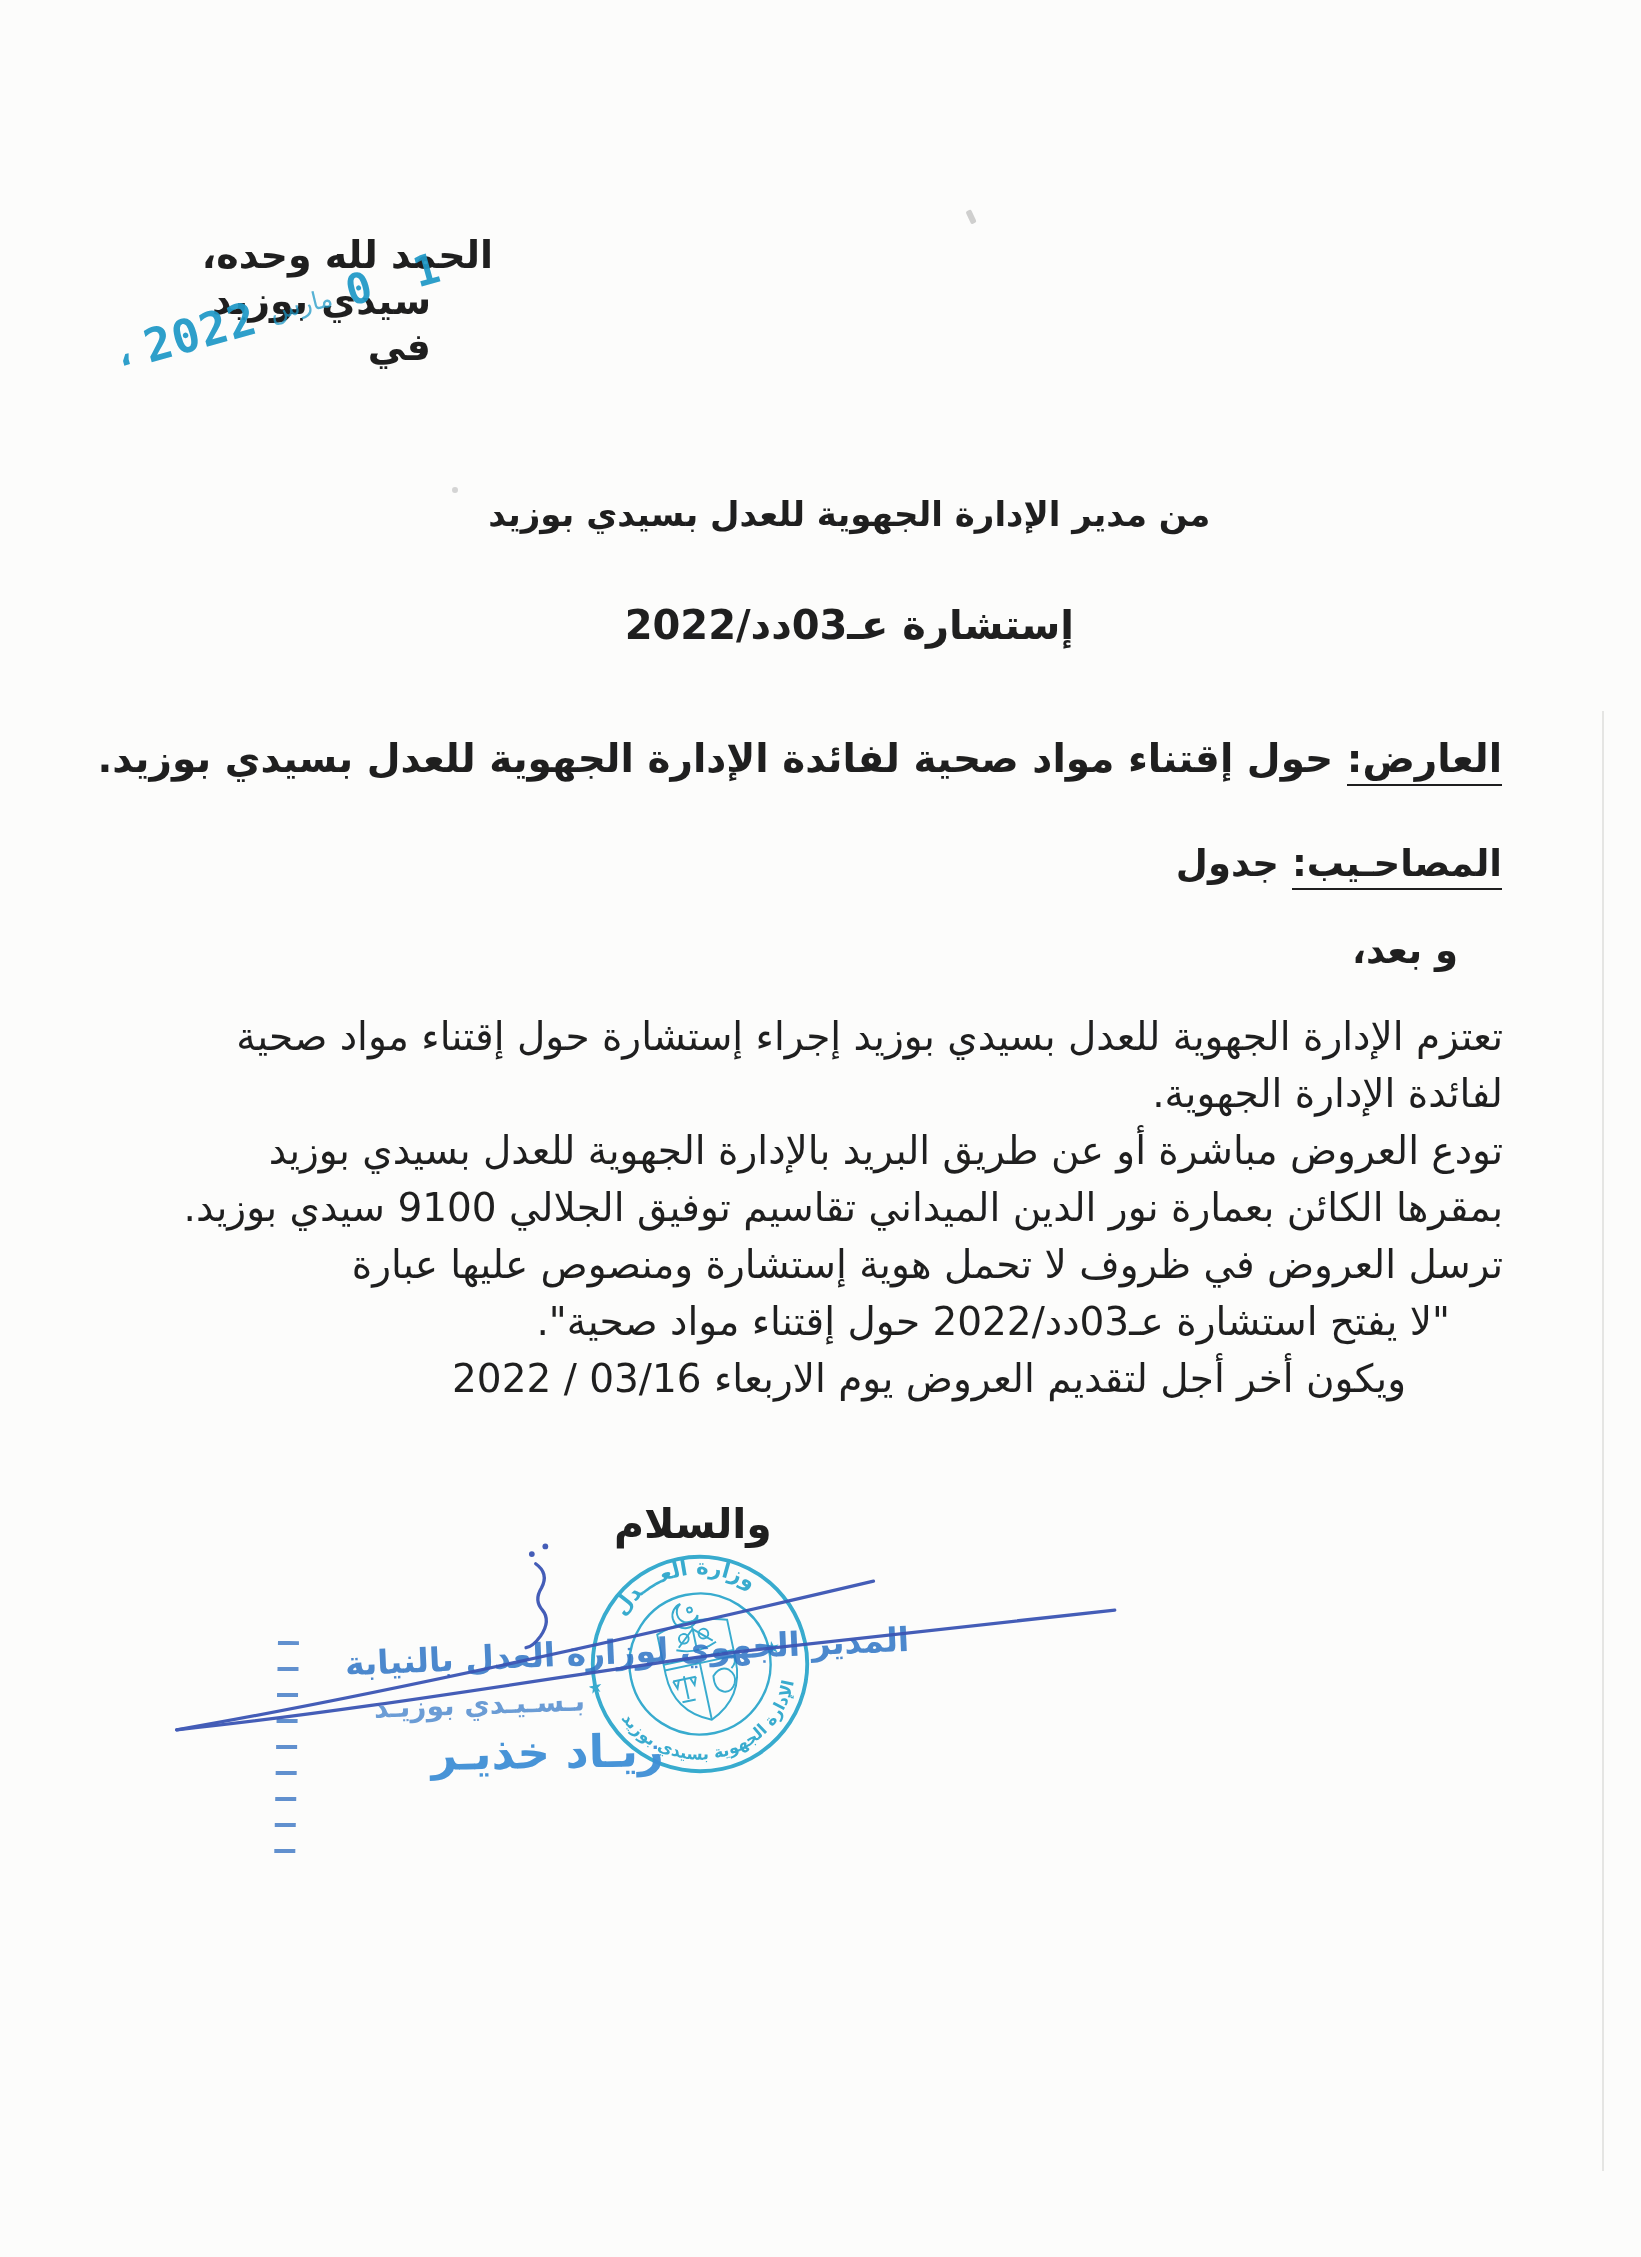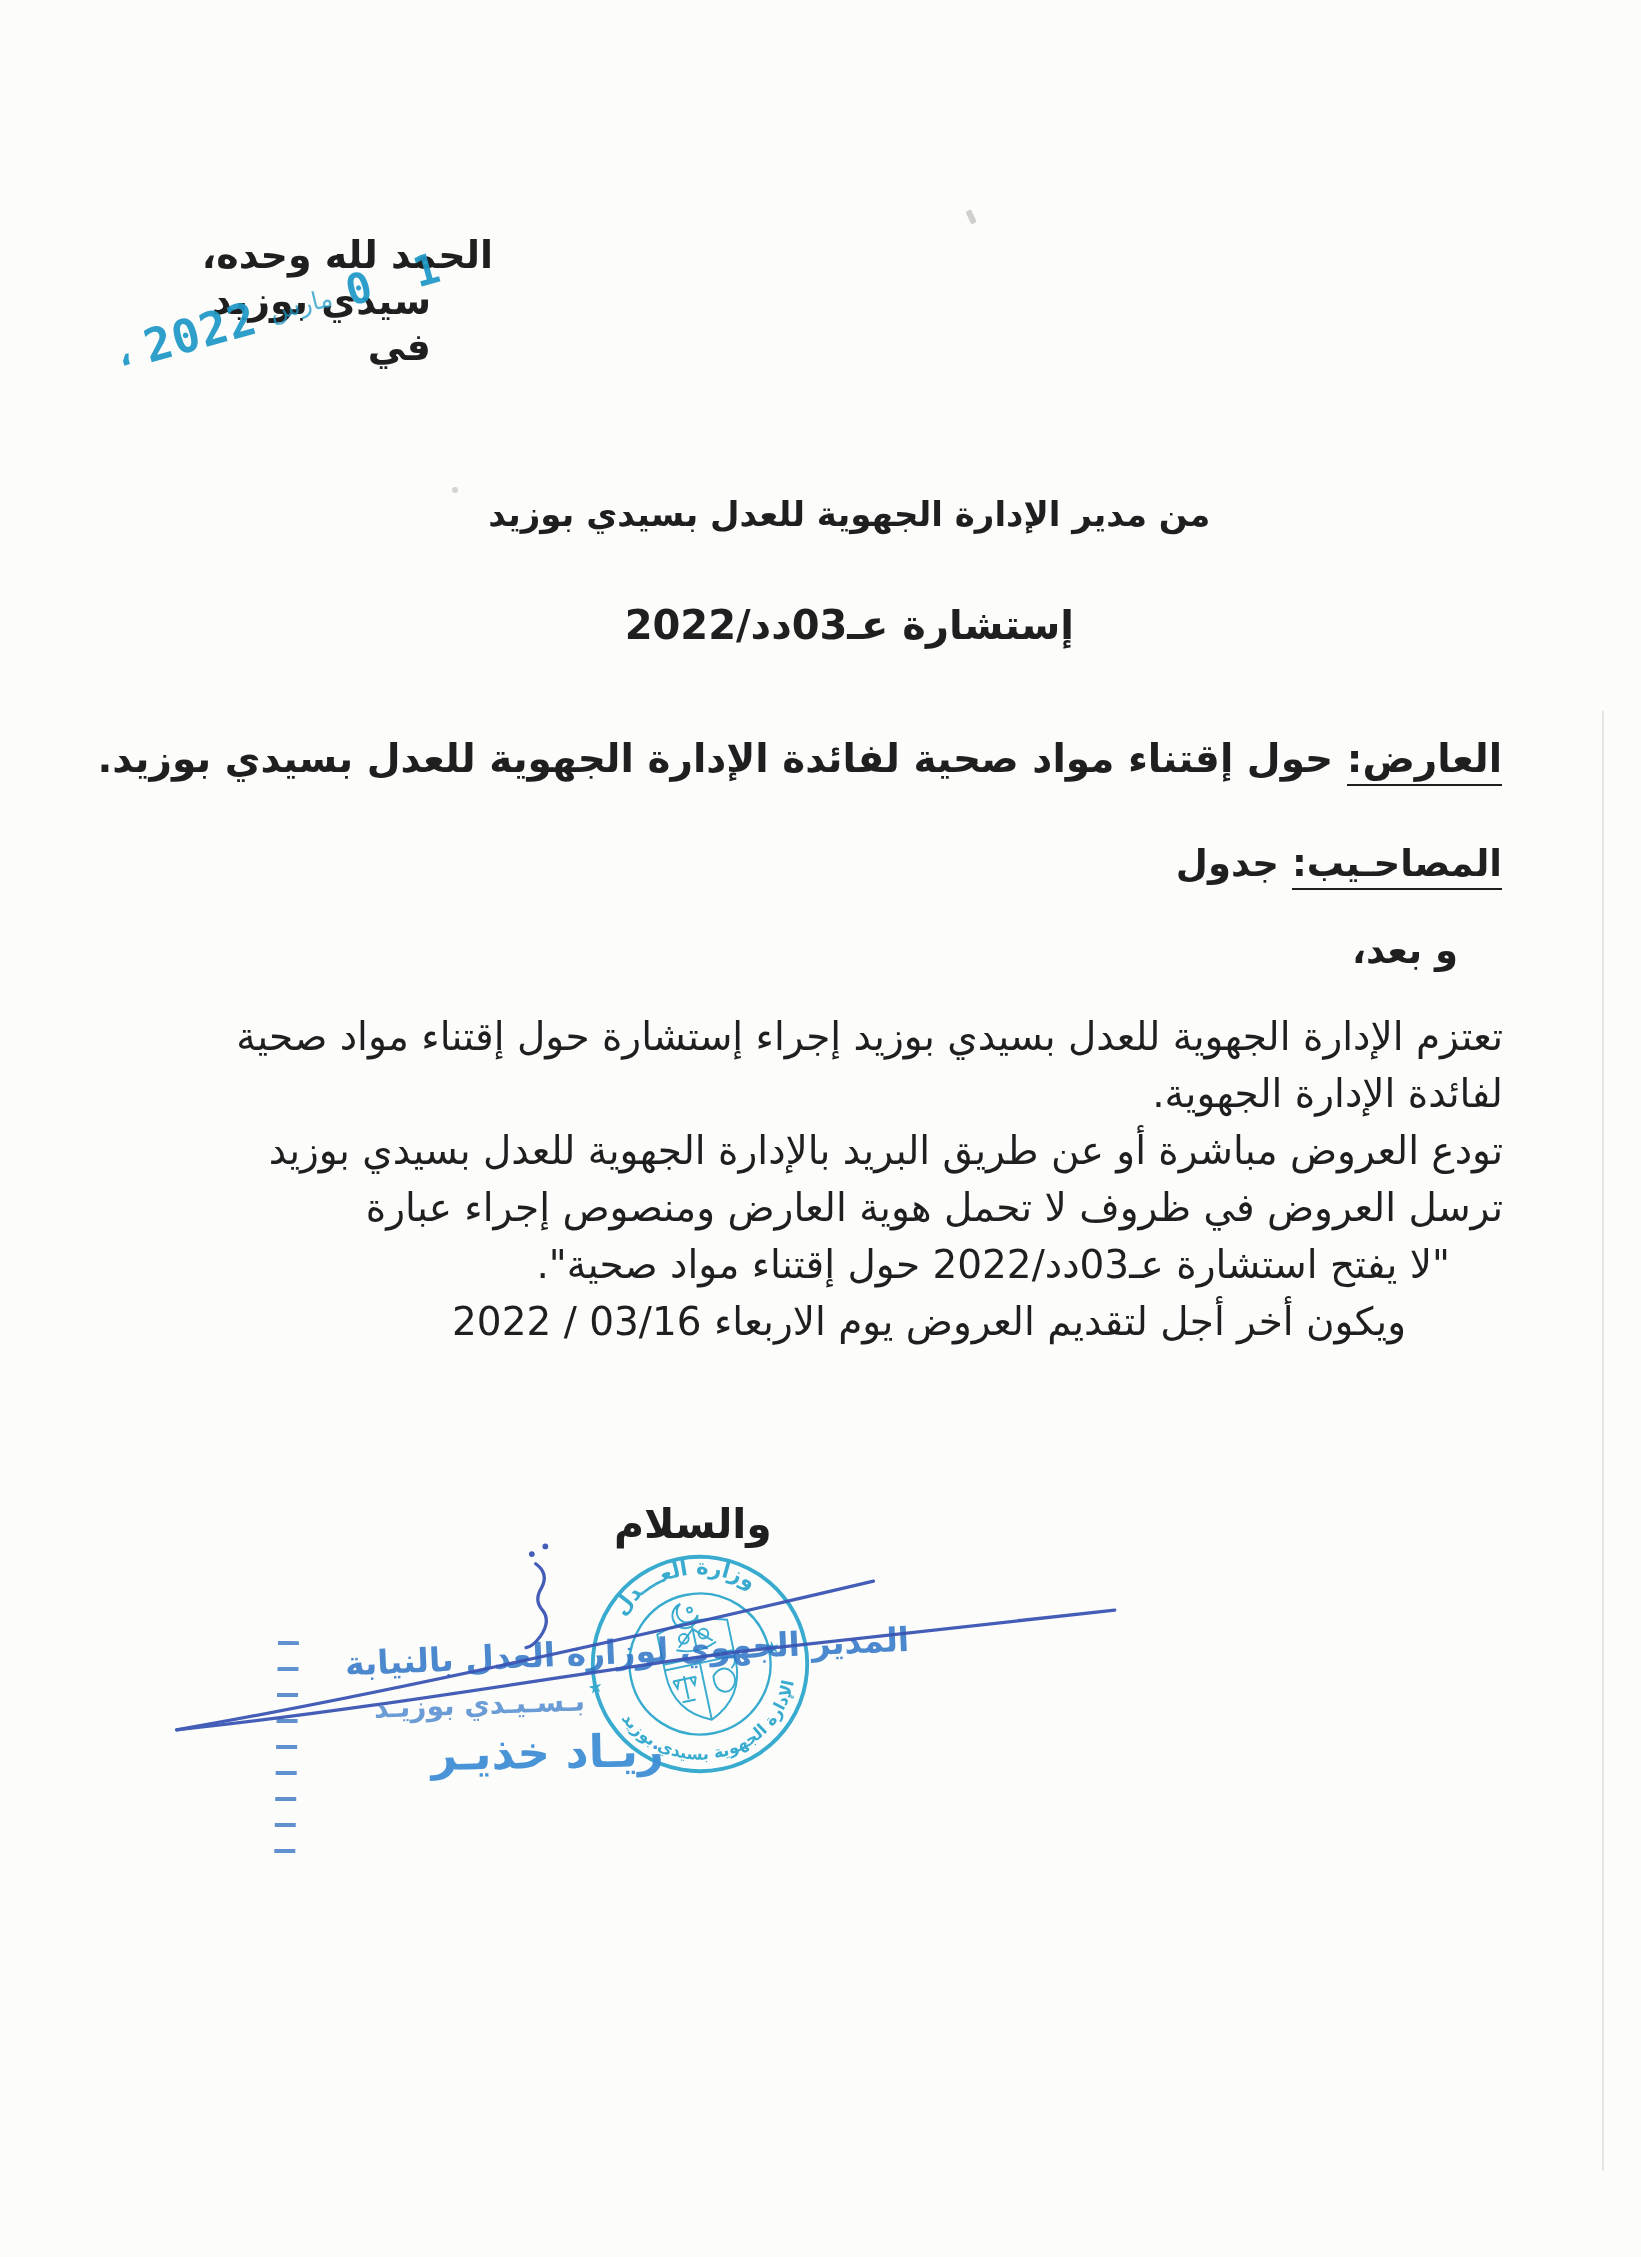--- a/index.html
+++ b/index.html
@@ -112,21 +112,22 @@
   <div class="attach">
     <span class="ul">المصاحـيب:</span><span> جدول</span>
   </div>
 
   <div class="after">و بعد،</div>
 
   <div class="body-block">
     <div class="bl">تعتزم الإدارة الجهوية للعدل بسيدي بوزيد إجراء إستشارة حول إقتناء مواد صحية</div>
     <div class="bl">لفائدة الإدارة الجهوية.</div>
     <div class="bl">تودع العروض مباشرة أو عن طريق البريد بالإدارة الجهوية للعدل بسيدي بوزيد</div>
-    <div class="bl">ترسل العروض في ظروف لا تحمل هوية العارض ومنصوص إجراء عبارة</div>
+    <div class="bl">بمقرها الكائن بعمارة نور الدين الميداني تقاسيم توفيق الجلالي 9100 سيدي بوزيد.</div>
+    <div class="bl">ترسل العروض في ظروف لا تحمل هوية إستشارة ومنصوص عليها عبارة</div>
     <div class="bl pr1">"لا يفتح  استشارة عـ03دد/2022 حول إقتناء مواد صحية".</div>
     <div class="bl pr2">ويكون أخر أجل لتقديم العروض يوم الاربعاء ‪2022 / 03/16‬</div>
   </div>
 
   <div class="closing">والسلام</div>
 
   <svg class="round-stamp" viewBox="0 0 234 234" fill="none" stroke="#28a5cb">
     <defs>
       <path id="arcTop" d="M 24,117 A 93,93 0 0 1 210,117"></path>
       <path id="arcBot" d="M 18,117 A 99,99 0 0 0 216,117"></path>

